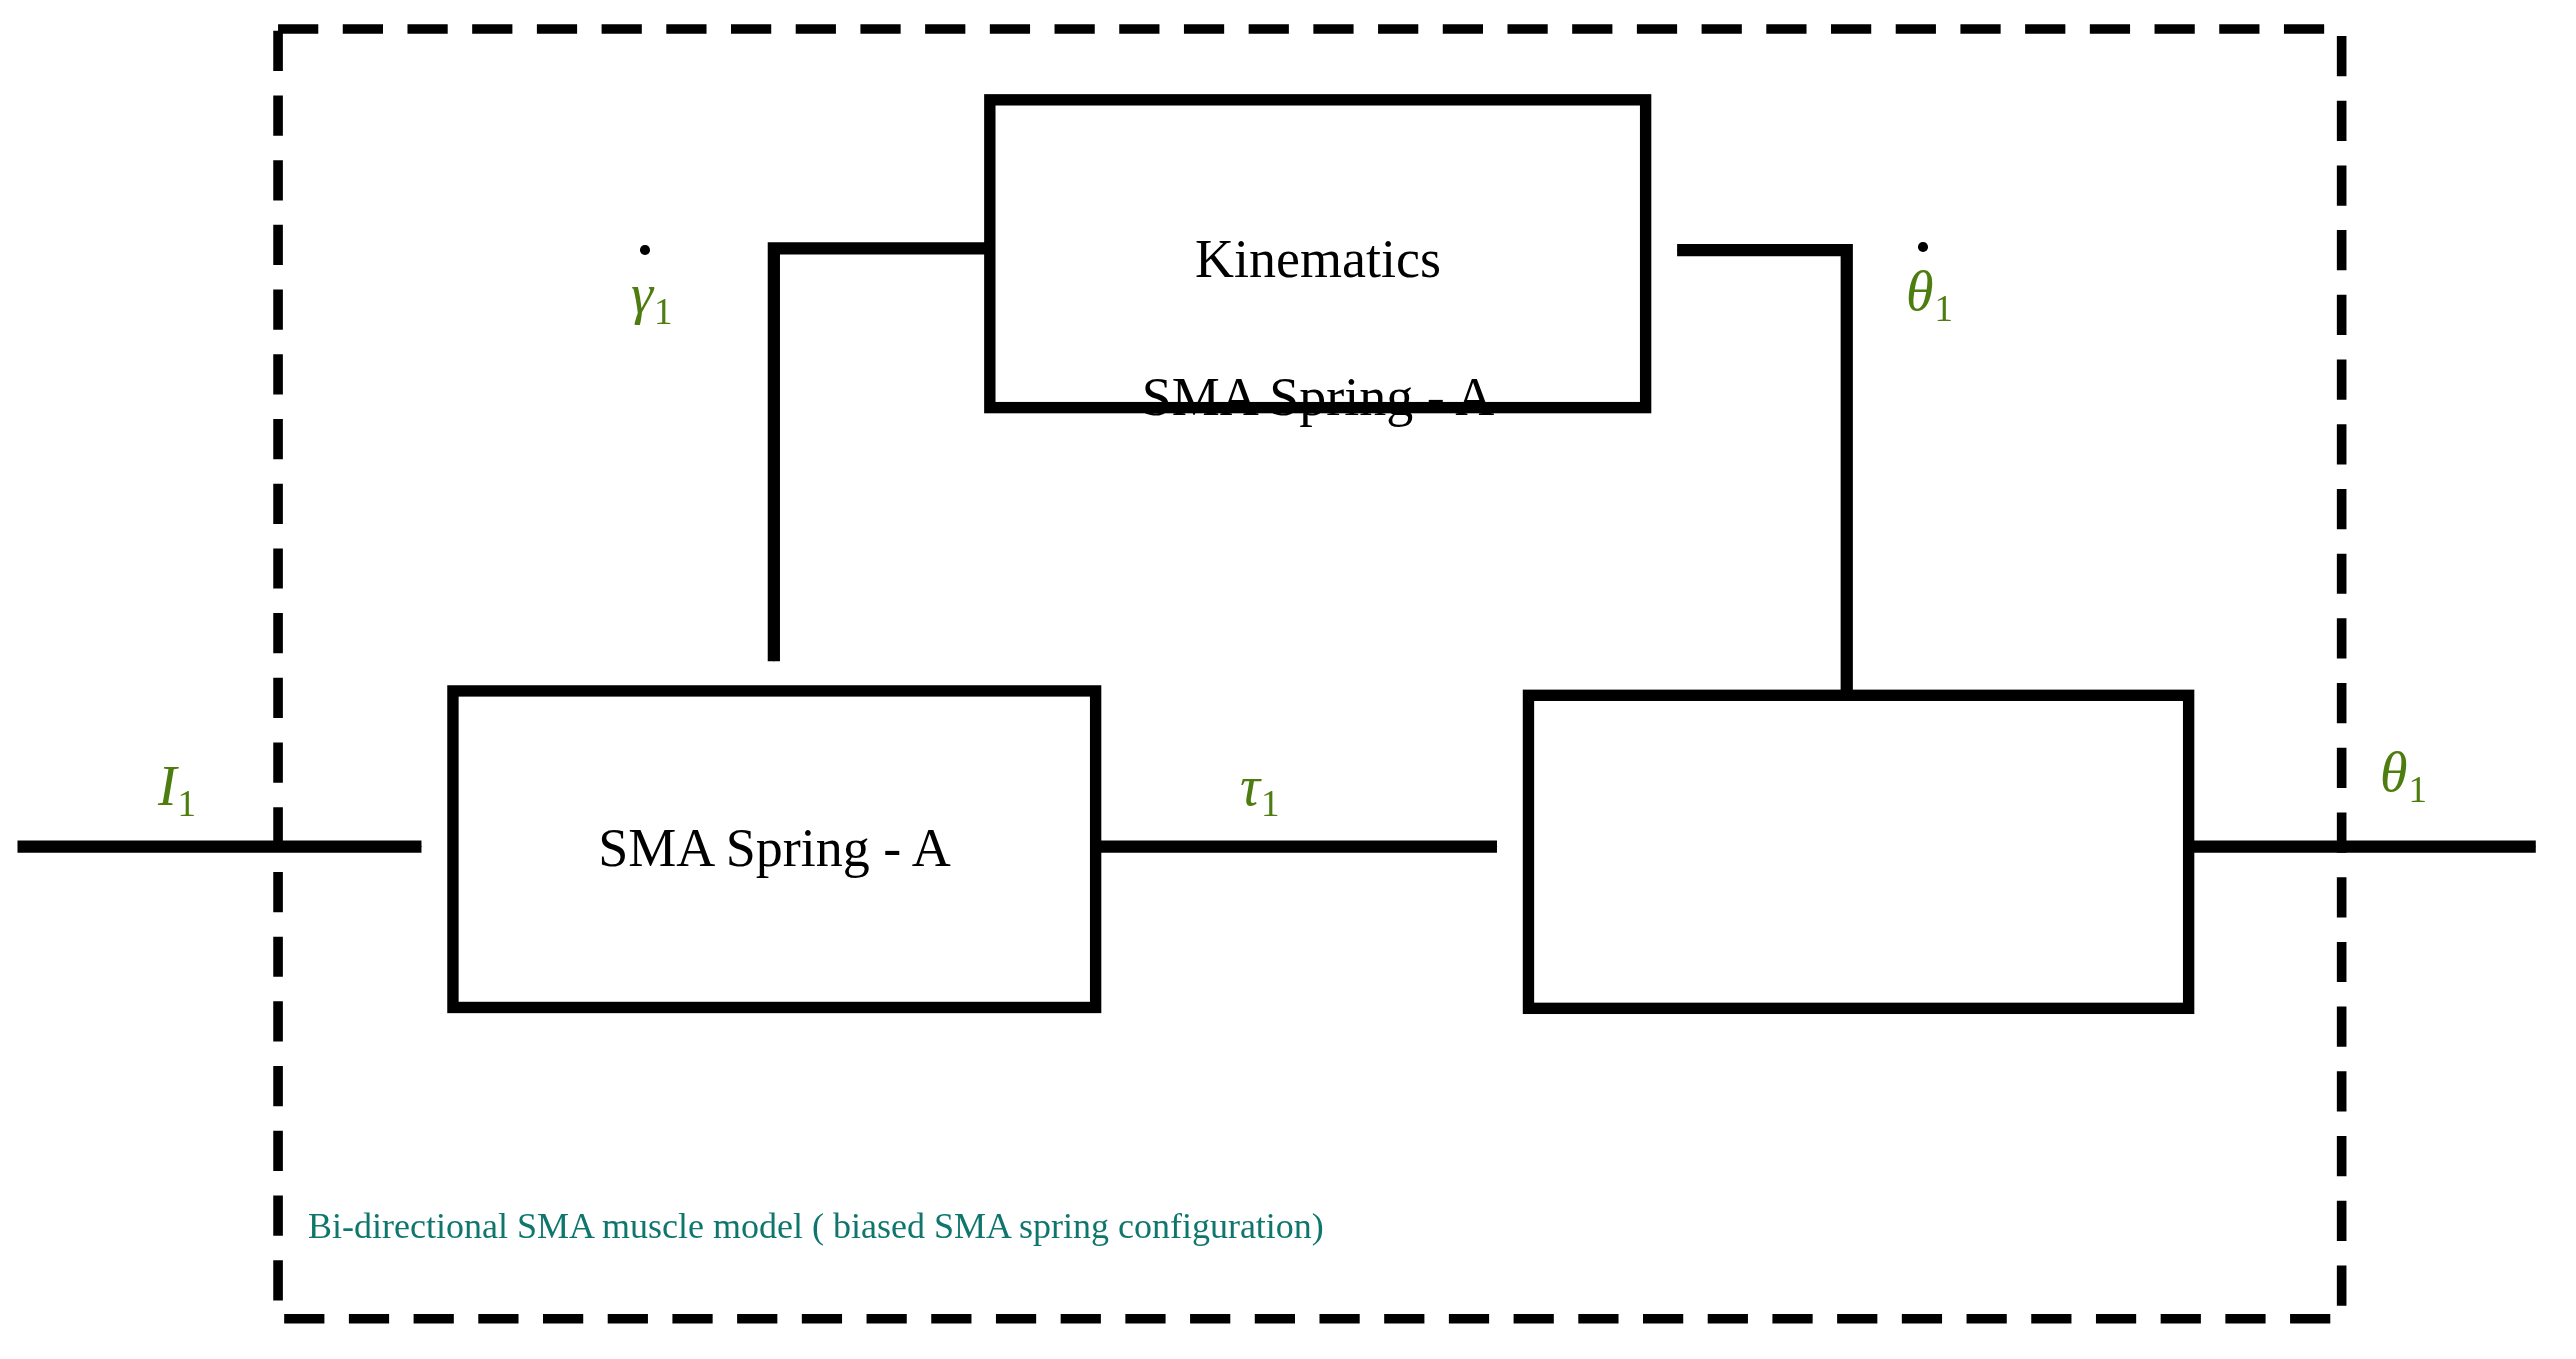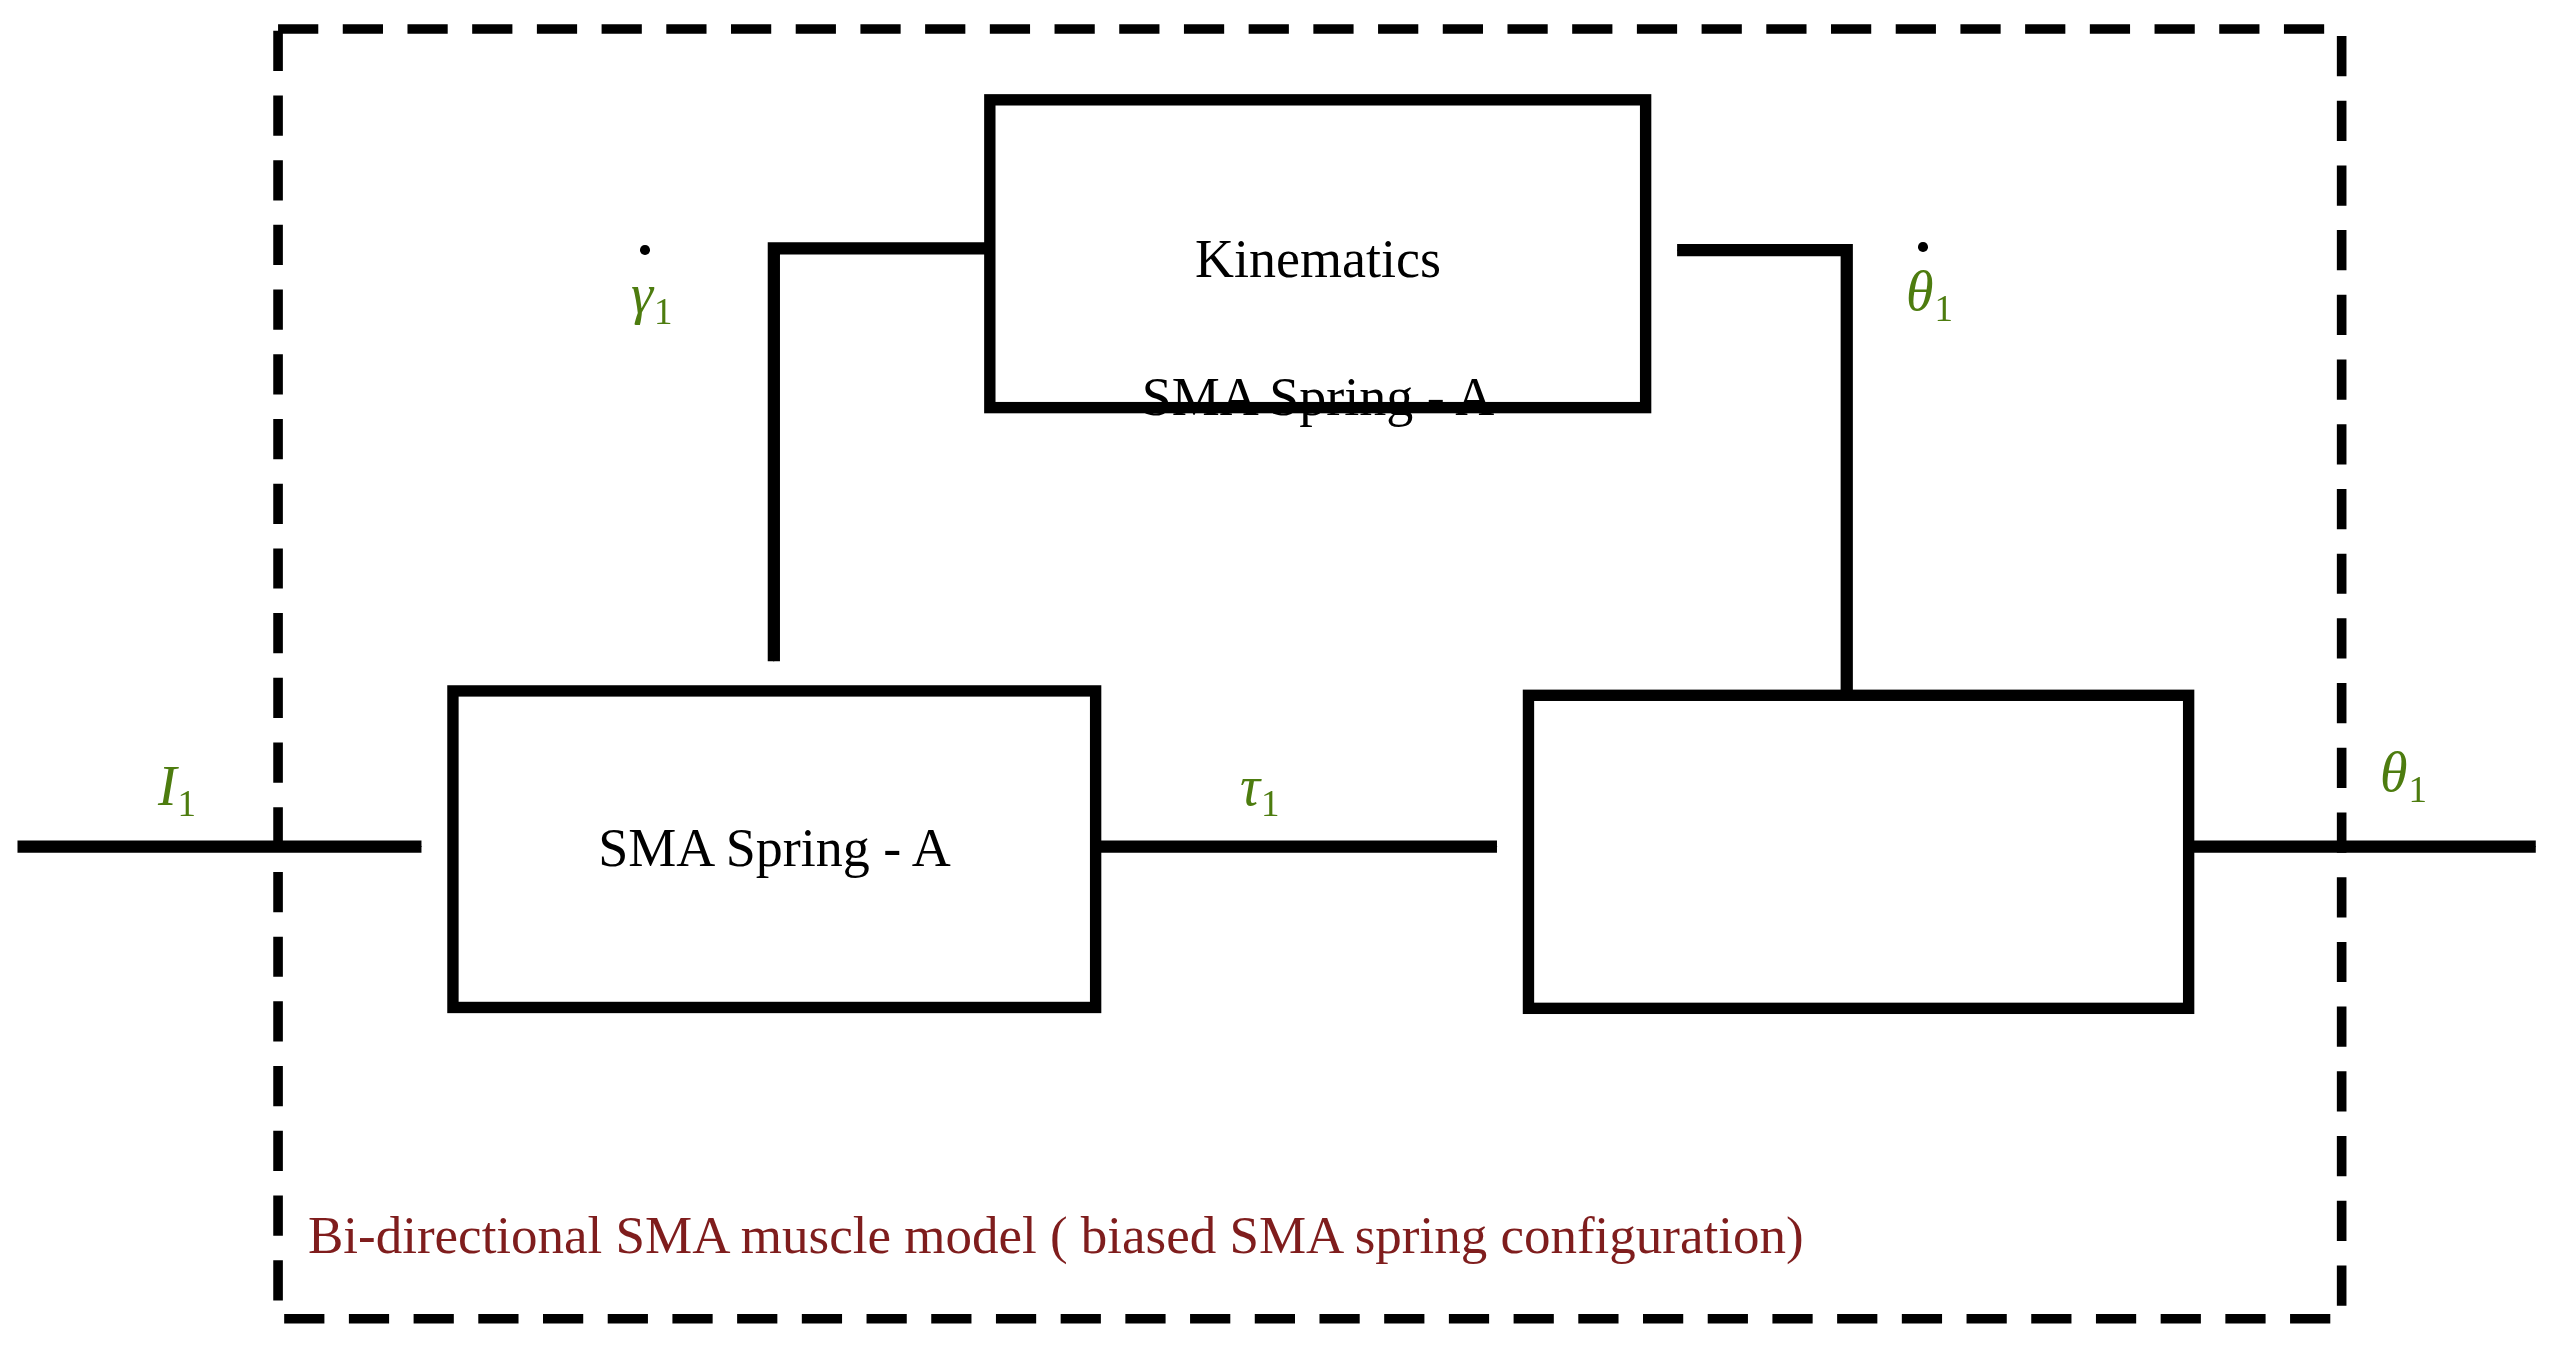--- a/index.html
+++ b/index.html
@@ -58,22 +58,22 @@
     top: -0.30em;
     width: 9.6px;
     height: 9.6px;
     margin-left: -1.7px;
     border-radius: 50%;
     background: #000000;
   }
   .caption {
     position: absolute;
     font-family: "Liberation Serif", "DejaVu Serif", serif;
-    font-size: 53px;
-    color: #7f1d1d;
+    font-size: 36px;
+    color: #0f766e;
     white-space: nowrap;
   }
 </style>
 </head>
 <body>
 
 <div id="stage">
 
   <svg id="diagram-svg" viewBox="0 0 2946 1555" xmlns="http://www.w3.org/2000/svg">
 

